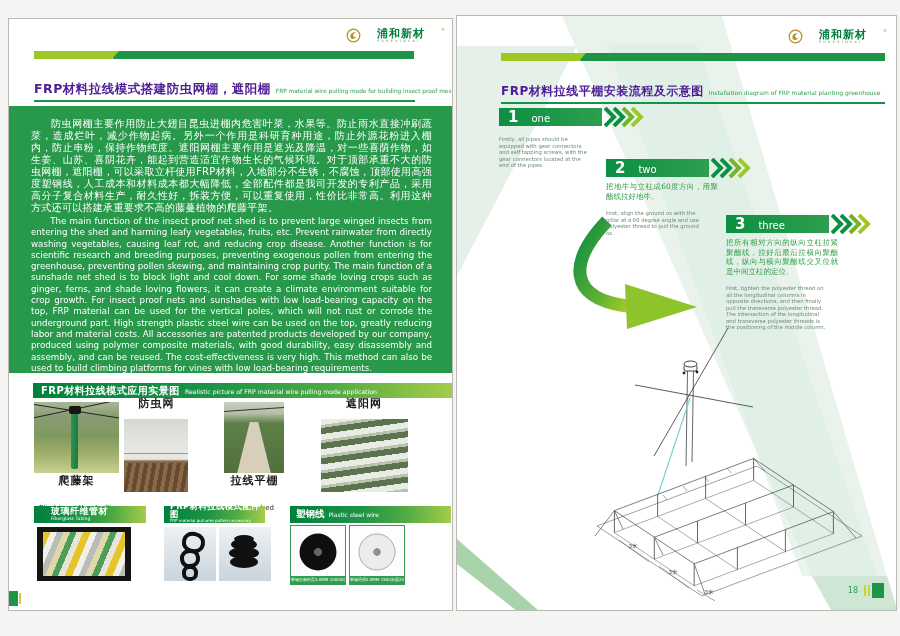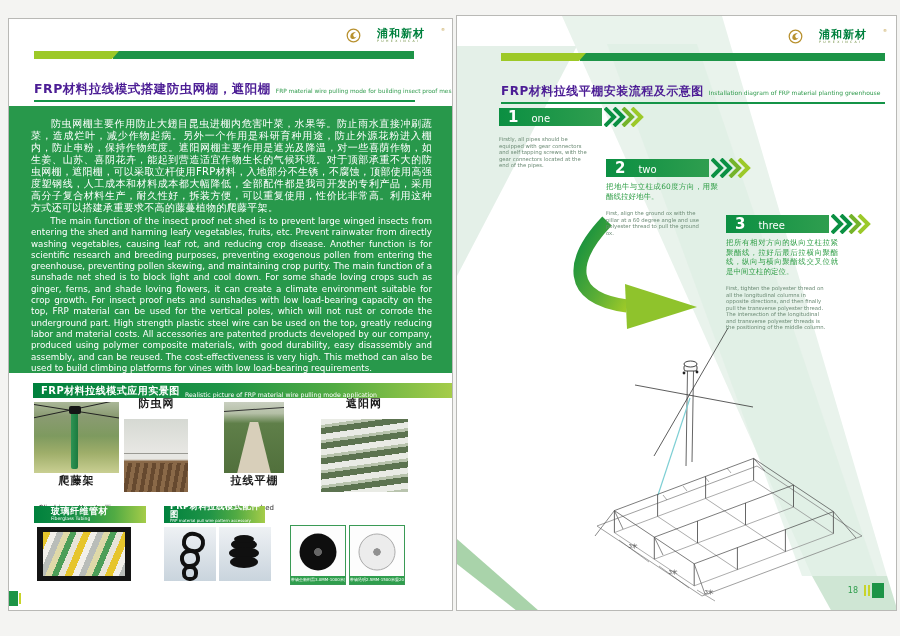--- a/index.html
+++ b/index.html
@@ -26,21 +26,21 @@
   .title-cn{font-size:12.5px;font-weight:bold;color:#4c1d95;letter-spacing:.5px;}
   .title-en{font-size:5.8px;color:#2f9a4c;margin-left:5px;}
 
   
   .intro-box{position:absolute;left:0;top:87px;width:445px;height:267px;background:#28984b;box-sizing:border-box;padding:12px 22px 0 22px;color:#fff;}
   .intro-box .cn{margin:0;font-size:10px;line-height:12px;text-align:justify;text-indent:2em;letter-spacing:.3px;}
   .intro-box .en{margin:2px 0 0 0;font-size:8.7px;line-height:11.3px;text-align:justify;text-indent:2.2em;}
 
   
   .bar{position:absolute;color:#fff;background:linear-gradient(90deg,#00813d 0%,#1f9447 45%,#52ab43 72%,#a5cc49 100%);display:flex;align-items:baseline;box-sizing:border-box;}
-  .gallery-bar{left:24px;top:364px;width:419px;height:15px;padding:1px 0 0 8px;align-items:flex-end;}
+  .gallery-bar{left:24px;top:364px;width:419px;height:15px;padding:1px 0 0 8px;}
   .gallery-bar .bcn{font-size:10px;font-weight:bold;letter-spacing:.5px;}
   .gallery-bar .ben{font-size:6.2px;margin-left:5px;}
   .photo{position:absolute;overflow:hidden;}
   .cap{position:absolute;text-align:center;line-height:1.1;}
   .cap .ccn{font-size:11px;font-weight:bold;color:#1b1b1b;letter-spacing:1px;}
   .cap .cen{font-size:7px;color:#333;margin-top:18px;}
 
   
   .ph-trellis{background:linear-gradient(180deg,#aab798 0%,#8a9b72 20%,#7e9a5f 48%,#9fae6a 72%,#c9cf92 100%);}
   .ph-trellis .pole{position:absolute;left:44%;top:8%;width:7px;height:86%;background:linear-gradient(90deg,#2e9454,#1c7a3e);border-radius:2px;}
@@ -169,20 +169,24 @@
     <div class="photo ph-shade" style="left:312px;top:400px;width:87px;height:73px;"></div>
 
     <div class="bar prod-bar" style="left:25px;top:487px;width:112px;padding-left:17px;">
       <span class="bcn">玻璃纤维管材</span>
       <span class="ben">Fiberglass Tubing</span>
     </div>
     <div class="bar prod-bar" style="left:155px;top:487px;width:101px;">
       <span class="bcn" style="font-size:8.3px;">FRP材料拉线模式配件图</span>
       <span class="ben" style="font-size:4px;">FRP material pull wire pattern accessory diagram</span>
     </div>
+    <div class="bar prod-bar-inline" style="left:281px;top:487px;width:161px;">
+      <span class="bcn">塑钢线</span>
+      <span class="ben">Plastic steel wire</span>
+    </div>
 
     <div class="photo ph-tubes" style="left:28px;top:508px;width:94px;height:54px;">
       <div class="tubes"></div>
     </div>
 
     <div class="photo ph-acc" style="left:155px;top:508px;width:52px;height:54px;">
       <div class="ring" style="left:18px;top:5px;width:15px;height:13px;transform:rotate(12deg);"></div>
       <div class="ring" style="left:16px;top:22px;width:12px;height:11px;transform:rotate(-8deg);"></div>
       <div class="ring" style="left:18px;top:38px;width:8px;height:8px;"></div>
     </div>

